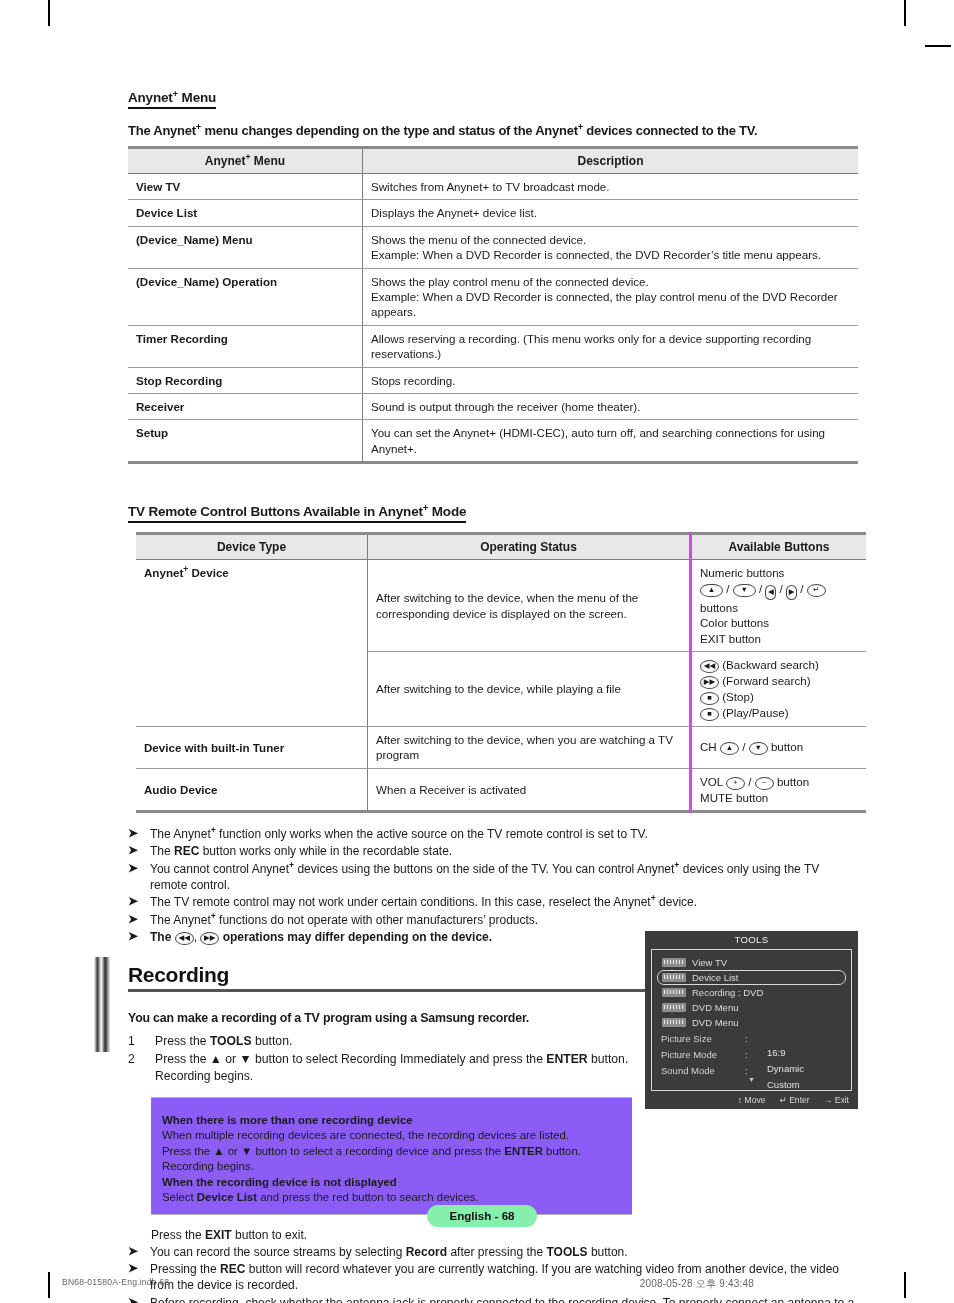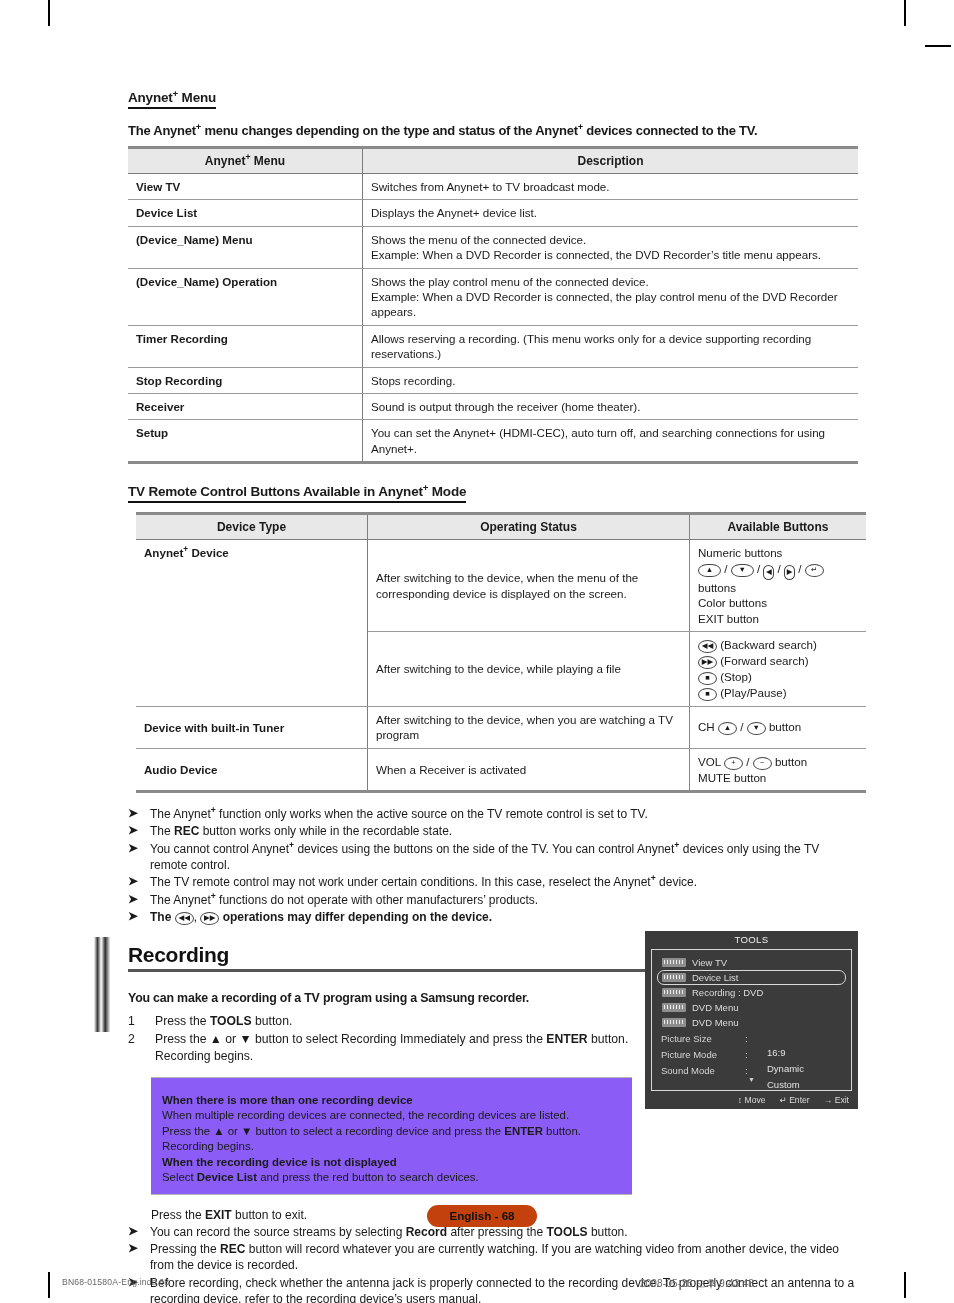--- a/index.html
+++ b/index.html
@@ -84,33 +84,33 @@
   }
   table.doc tr:last-child td { border-bottom: none; }
   table.doc .c-label {
     font-weight: bold;
     border-right: 1px solid #7c7c7c;
     width: 218px;
     white-space: nowrap;
   }
   table.doc th.c-label { width: 218px; }
   table.doc .c-mid {
-    border-right: 1px solid #d946ef;
+    border-right: 3px solid #d946ef;
   }
   table.doc.t2 .c-label { width: 215px; }
   table.doc.t2 .c-mid   { width: 305px; }
   .vmid { vertical-align: middle !important; }
   .rowspan-cell {
     border-right: 1px solid #7c7c7c;
     vertical-align: bottom;
     font-weight: bold;
     padding-bottom: 10px;
   }
 
-  .sub-head-2 { margin-top: 20px; }
+  .sub-head-2 { margin-top: 40px; }
   .tbl-wrap { margin-top: 9px; margin-left: 8px; }
 
   
   ul.arrows {
     list-style: none;
     margin: 13px 0 0 0;
     padding: 0;
     font-size: 12px;
     line-height: 1.36;
   }
@@ -274,21 +274,21 @@
   }
   .osd-foot span { white-space: nowrap; }
 
   
   .pagepill {
     position: absolute;
     left: 427px;
     top: 1205px;
     width: 110px;
     text-align: center;
-    background: #c2410c;
+    background: #86efac;
     border-radius: 11px;
     padding: 4px 0 5px 0;
     font-size: 11.6px;
     font-weight: bold;
     color: #111;
   }
 
   
   .footer-left {
     position: absolute;

